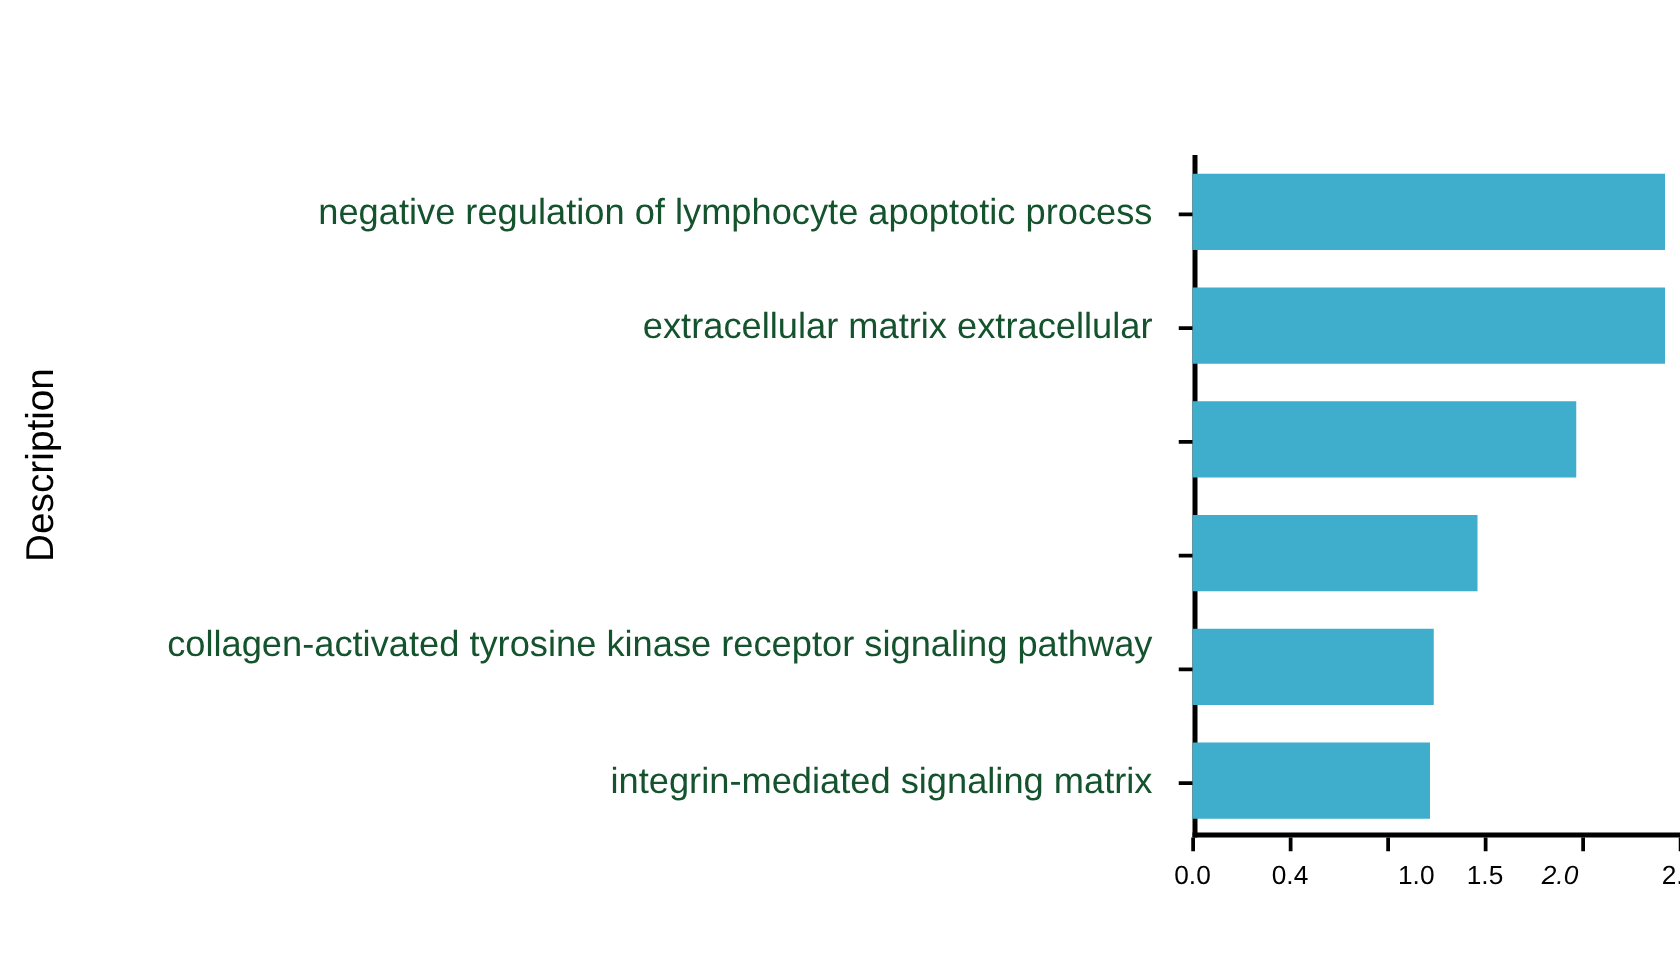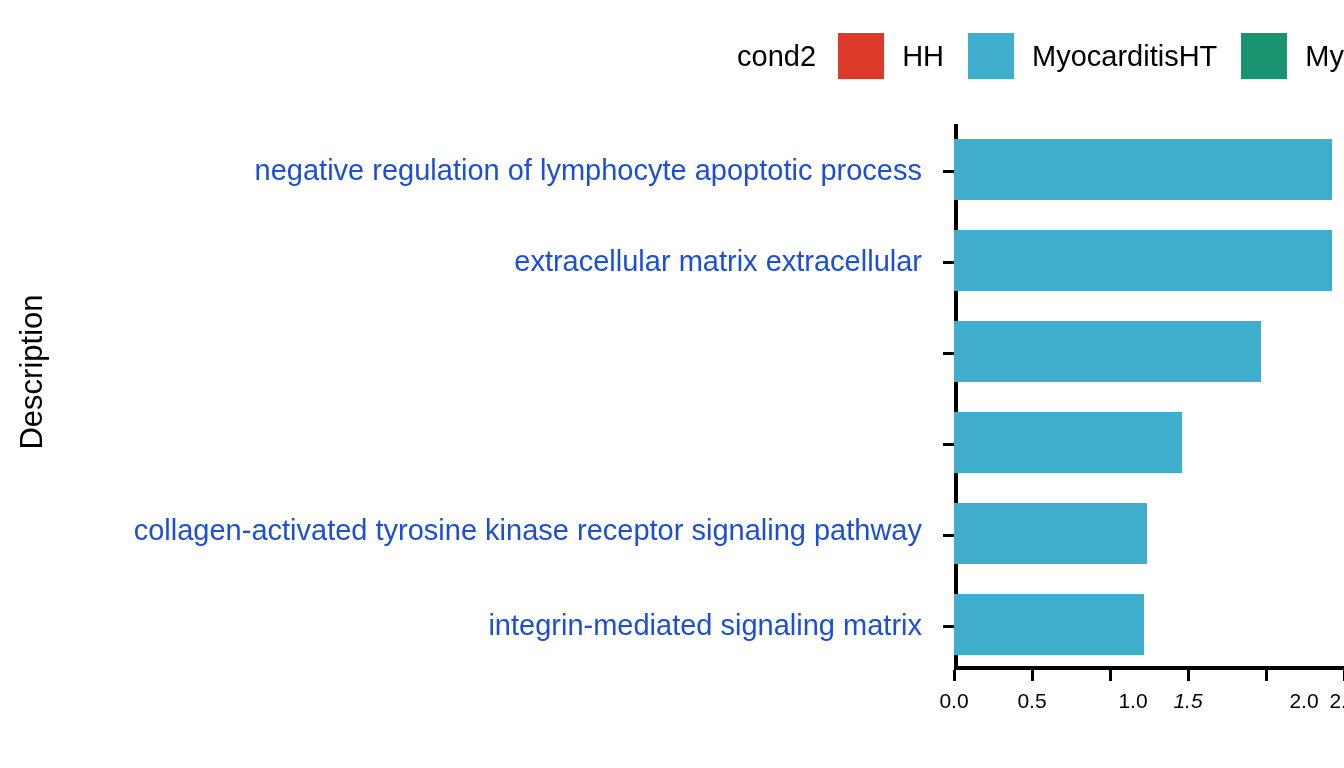--- a/index.html
+++ b/index.html
@@ -123,21 +123,21 @@
     top: 124px;
     width: 938px;
     height: 546px;
   }
   .ylabel {
     position: absolute;
     right: 16px;
     transform: translateY(-50%);
     font-size: 29px;
     line-height: 30px;
-    color: #1d4ed8;
+    color: #14532d;
     white-space: nowrap;
     text-align: right;
   }
 
   
   .xtick {
     position: absolute;
     top: 670px;
     width: 3px;
     height: 11px;
@@ -177,46 +177,28 @@
     white-space: nowrap;
     transform: rotate(-90deg);
     transform-origin: center center;
   }
 </style>
 </head>
 <body>
 
 <div id="figure">
 
-  <div class="legend">
-    <div class="legend-title">cond2</div>
-
-    <div class="legend-item">
-      <span class="legend-key" id="key0" style="background: rgb(221, 58, 43);"></span>
-      <span class="legend-label">HH</span>
-    </div>
-
-    <div class="legend-item">
-      <span class="legend-key" id="key1" style="background: rgb(63, 174, 204);"></span>
-      <span class="legend-label">MyocarditisHT</span>
-    </div>
-
-    <div class="legend-item">
-      <span class="legend-key" id="key2" style="background: rgb(23, 147, 111);"></span>
-      <span class="legend-label">My</span>
-    </div>
-  </div>
 
   <div class="axis-y-line"></div>
   <div class="axis-x-line"></div>
 
   <div class="ylabels" id="ylabels">
       <div class="ylabel" style="top: 45.5px;">negative regulation of lymphocyte apoptotic process</div>
       <div class="ylabel" style="top: 136.5px;">extracellular matrix extracellular</div>
-      <div class="ylabel" style="top: 406px;">collagen-activated tyrosine kinase receptor signaling pathway</div>
+      <div class="ylabel" style="top: 392px;">collagen-activated tyrosine kinase receptor signaling pathway</div>
       <div class="ylabel" style="top: 500.5px;">integrin-mediated signaling matrix</div>
     </div>
 
   <div class="panel">
     <div class="bars" id="bars">
         <div class="bar-slot" style="top: 15px; width: 377.52px;">
           <div class="bar" style="background: rgb(63, 174, 204);"></div>
         </div>
         <div class="ytick" style="top: 45.5px;"></div>
         <div class="bar-slot" style="top: 106px; width: 377.52px;">
@@ -239,26 +221,26 @@
           <div class="bar" style="background: rgb(63, 174, 204);"></div>
         </div>
         <div class="ytick" style="top: 500.5px;"></div>
       </div>
   </div>
 
   <div id="xaxis">
       <div class="xtick" style="left: 953px;"></div>
       <div class="xlabel" style="left: 954px;">0.0</div>
       <div class="xtick" style="left: 1031px;"></div>
-      <div class="xlabel" style="left: 1032px;">0.5</div>
+      <div class="xlabel" style="left: 1032px;">0.4</div>
       <div class="xtick" style="left: 1109px;"></div>
       <div class="xlabel" style="left: 1133px;">1.0</div>
       <div class="xtick" style="left: 1187px;"></div>
-      <div class="xlabel" style="left: 1188px; font-style: italic;">1.5</div>
+      <div class="xlabel" style="left: 1188px;">1.5</div>
       <div class="xtick" style="left: 1265px;"></div>
-      <div class="xlabel" style="left: 1304px;">2.0</div>
+      <div class="xlabel" style="left: 1248px; font-style: italic;">2.0</div>
       <div class="xtick" style="left: 1343px;"></div>
       <div class="xlabel" style="left: 1344px;">2.5</div>
     </div>
 
   <div class="axis-title-y">Description</div>
 
 </div>
 
 </body></html>

